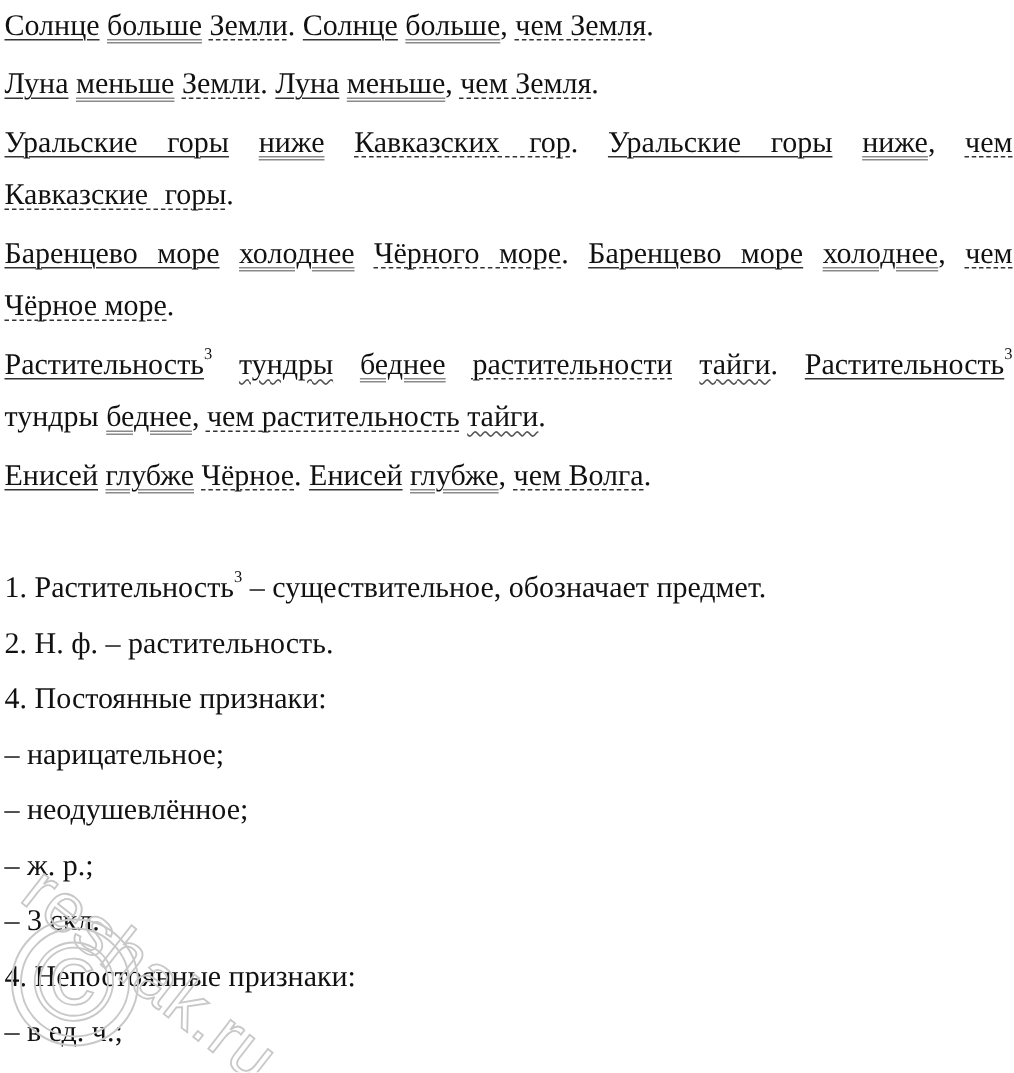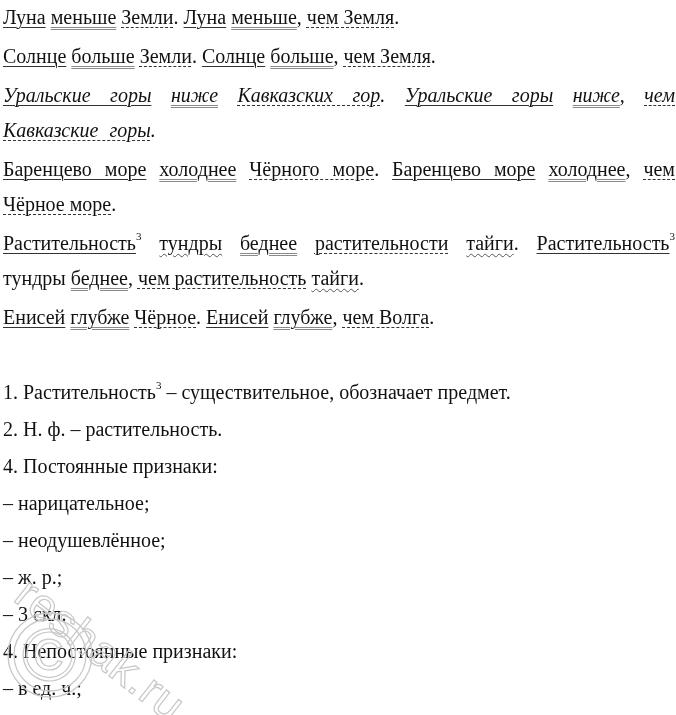--- a/index.html
+++ b/index.html
@@ -24,21 +24,20 @@
     }
     .para {
       line-height: 35px;
       margin: 0 0 4px 0;
       text-align: justify;
       text-align-last: left;
       word-spacing: 0px;
     }
     .para.justify-wide {
       word-spacing: 6px;
-      font-style: italic;
     }
     .gap {
       height: 34px;
     }
     .line {
       line-height: 35px;
       margin: 2px 0 1px 0;
       white-space: nowrap;
     }
     .u-subject {
@@ -79,22 +78,22 @@
       height: 155px;
       pointer-events: none;
     }
   </style>
 </head>
 <body>
 
 <div class="page">
 
   <div>
+    <p class="para"><span class="u-subject">Солнце</span> <span class="u-predicate">больше</span> <span class="u-object">Земли</span>. <span class="u-subject">Солнце</span> <span class="u-predicate">больше</span>, <span class="u-object">чем Земля</span>.</p>
     <p class="para"><span class="u-subject">Луна</span> <span class="u-predicate">меньше</span> <span class="u-object">Земли</span>. <span class="u-subject">Луна</span> <span class="u-predicate">меньше</span>, <span class="u-object">чем Земля</span>.</p>
-    <p class="para"><span class="u-subject">Солнце</span> <span class="u-predicate">больше</span> <span class="u-object">Земли</span>. <span class="u-subject">Солнце</span> <span class="u-predicate">больше</span>, <span class="u-object">чем Земля</span>.</p>
     <p class="para justify-wide"><span class="u-subject">Уральские горы</span> <span class="u-predicate">ниже</span> <span class="u-object">Кавказских гор</span>. <span class="u-subject">Уральские горы</span> <span class="u-predicate">ниже</span>, <span class="u-object">чем Кавказские горы</span>.</p>
     <p class="para"><span class="u-subject">Баренцево море</span> <span class="u-predicate">холоднее</span> <span class="u-object">Чёрного море</span>. <span class="u-subject">Баренцево море</span> <span class="u-predicate">холоднее</span>, <span class="u-object">чем Чёрное море</span>.</p>
     <p class="para"><span class="u-subject">Растительность</span><sup>3</sup> <span class="u-attribute">тундры</span> <span class="u-predicate">беднее</span> <span class="u-object">растительности</span> <span class="u-attribute">тайги</span>. <span class="u-subject">Растительность</span><sup>3</sup> тундры <span class="u-predicate">беднее</span>, <span class="u-object">чем растительность</span> <span class="u-attribute">тайги</span>.</p>
     <p class="para"><span class="u-subject">Енисей</span> <span class="u-predicate">глубже</span> <span class="u-object">Чёрное</span>. <span class="u-subject">Енисей</span> <span class="u-predicate">глубже</span>, <span class="u-object">чем Волга</span>.</p>
   </div>
 
   <div class="gap"></div>
 
   <div>
     <div class="line">

